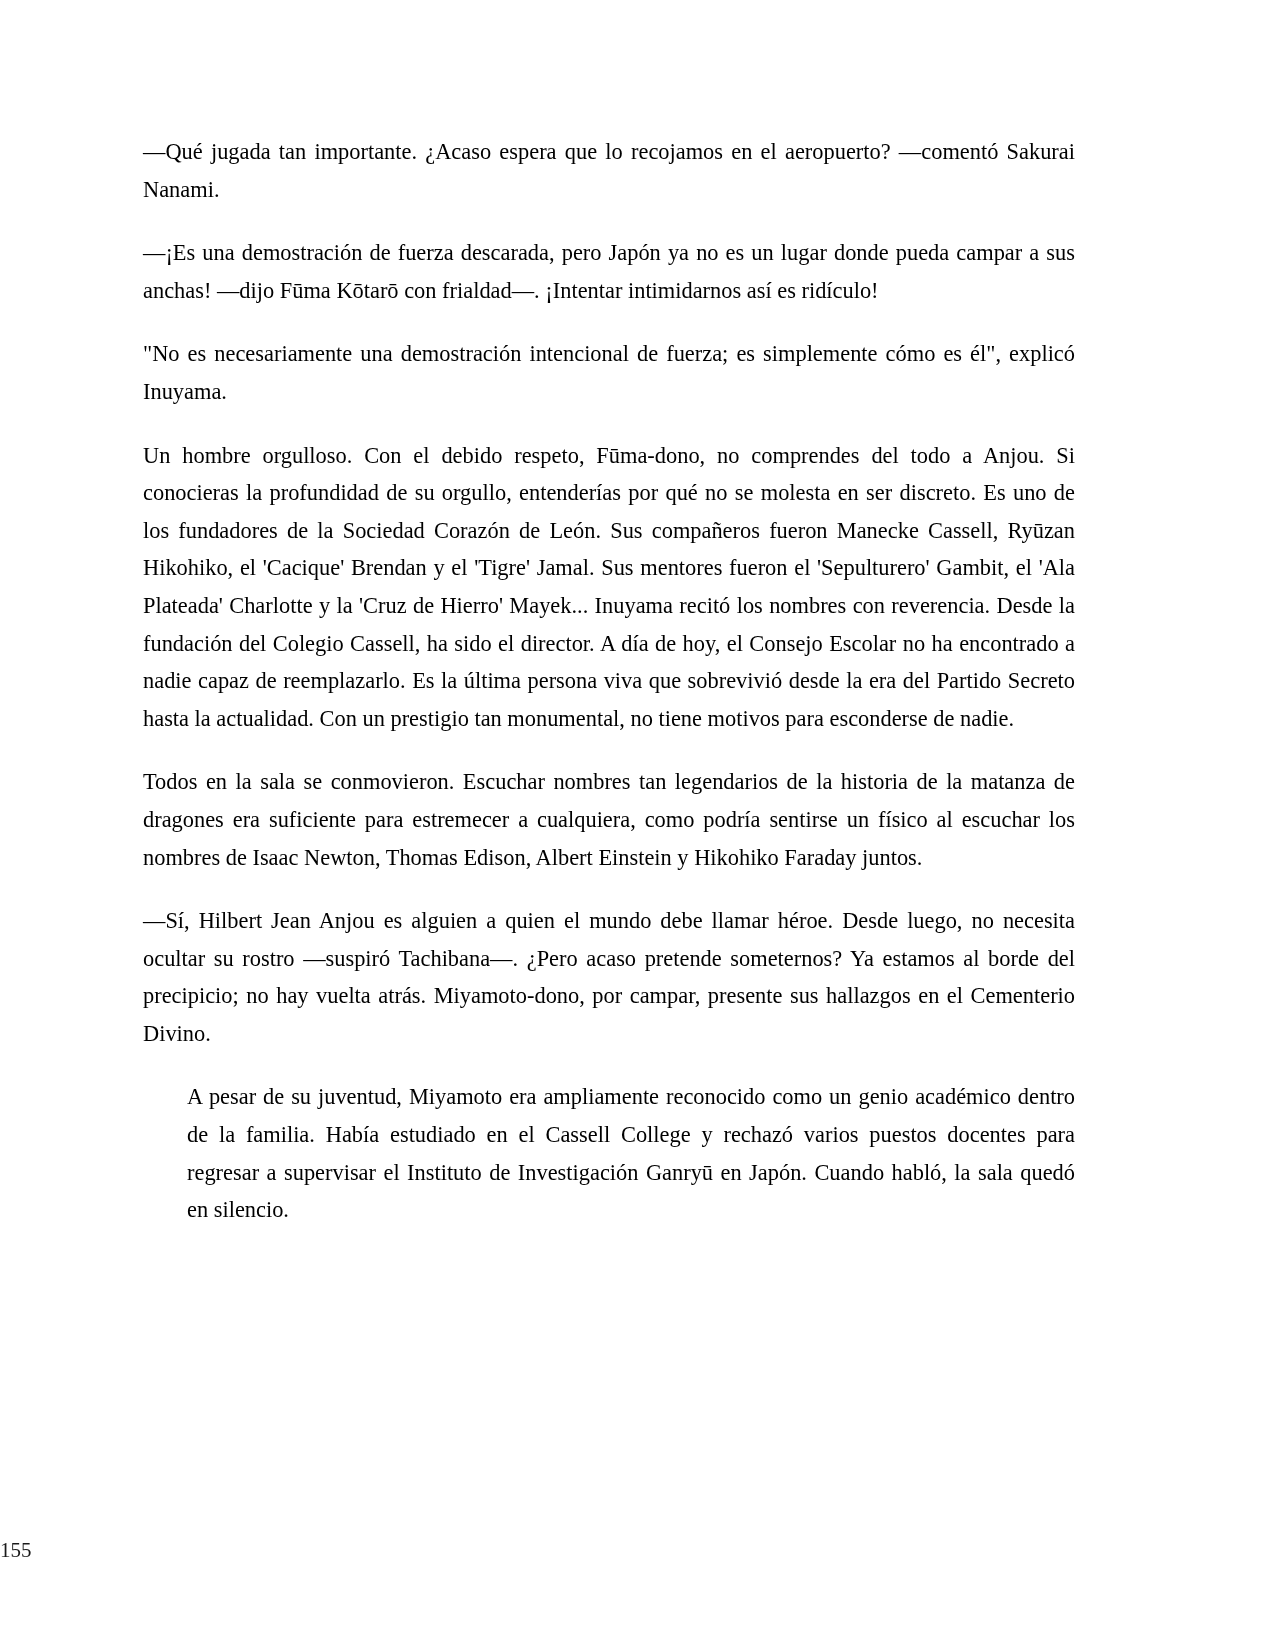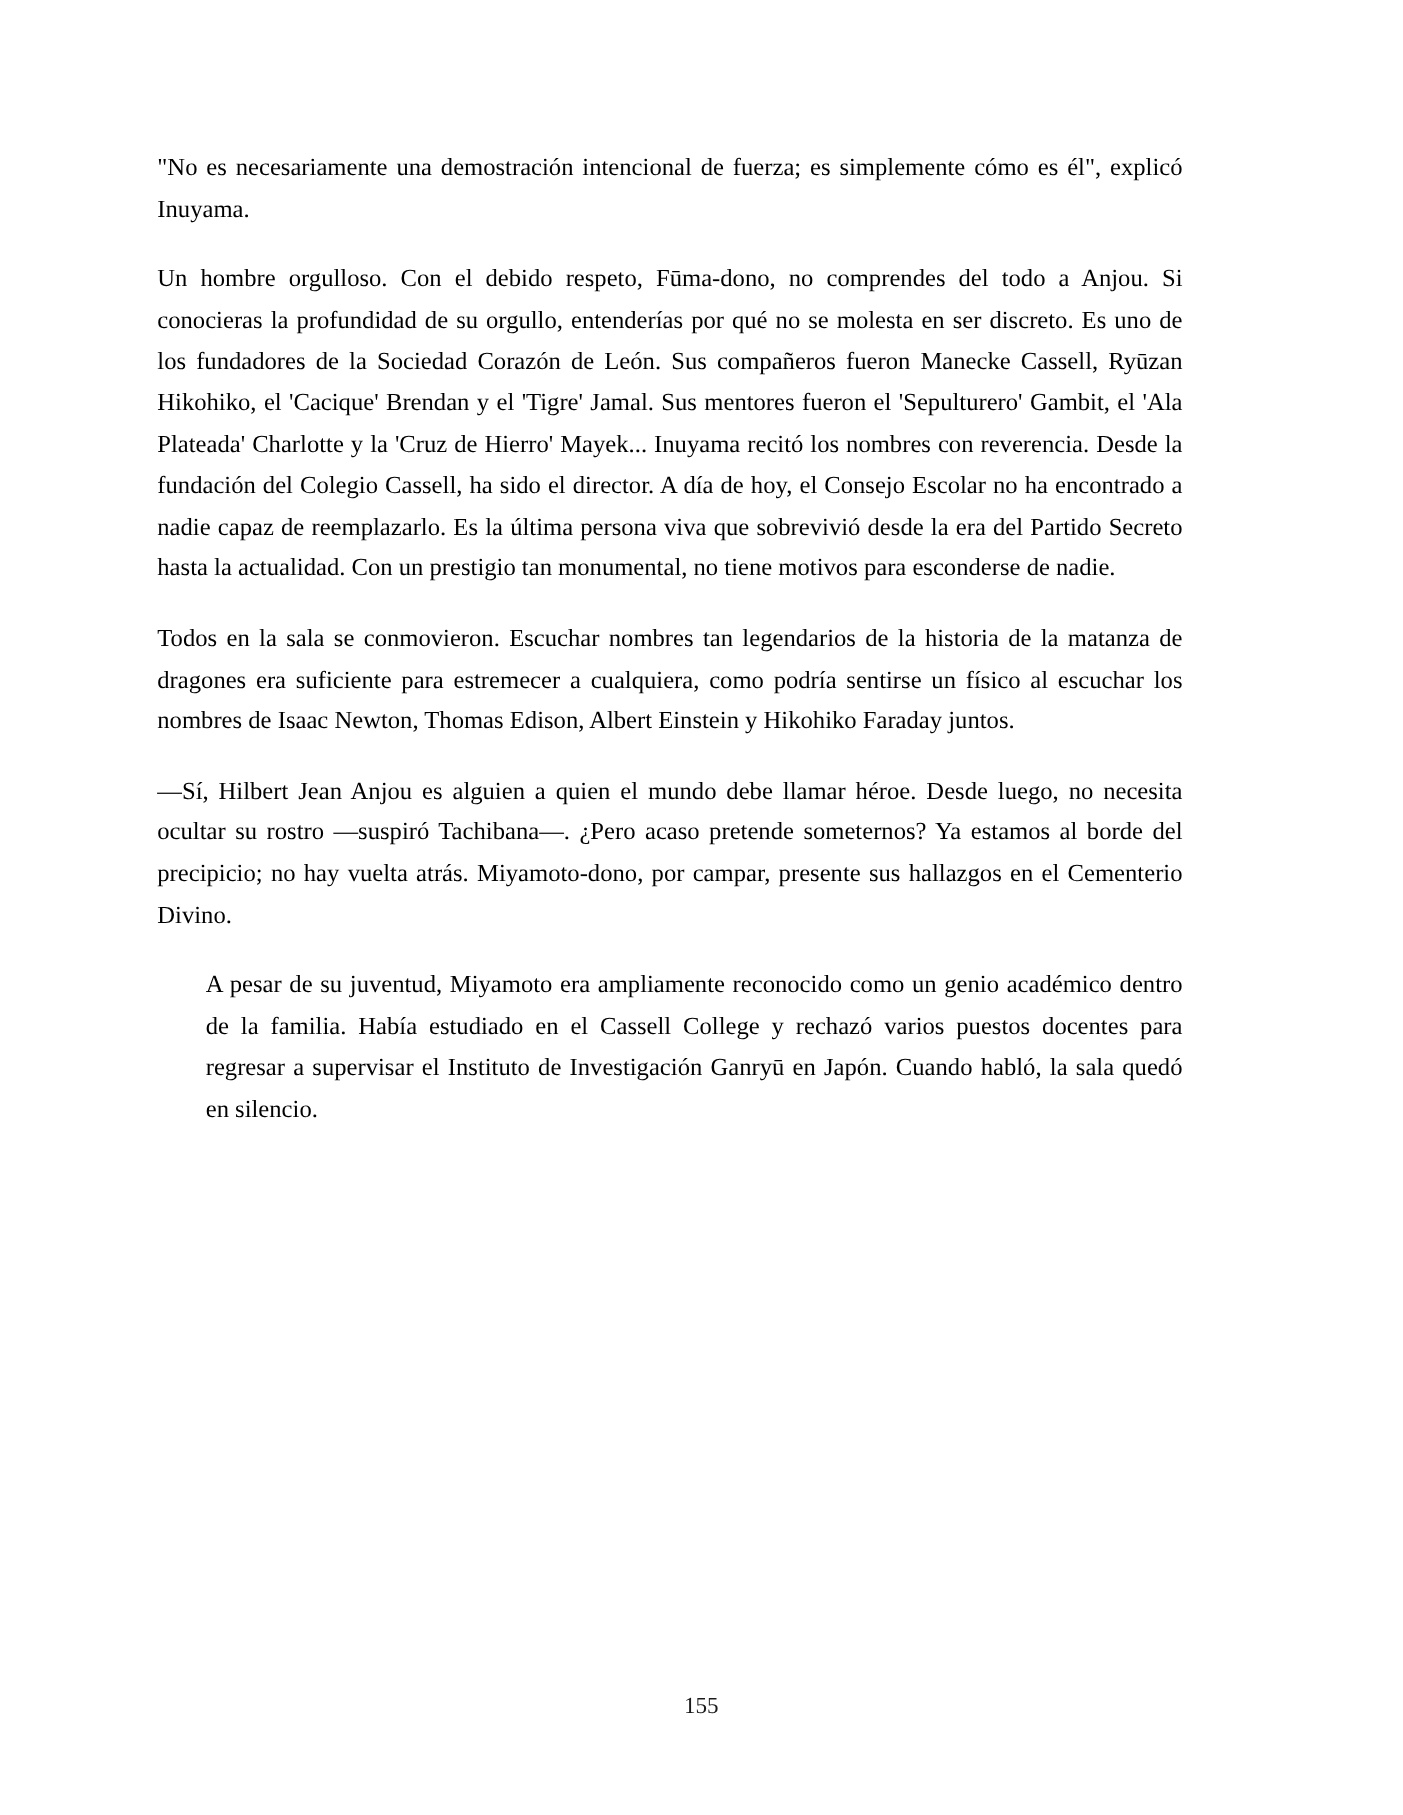--- a/index.html
+++ b/index.html
@@ -44,33 +44,35 @@
   p.para:last-child {
     margin-bottom: 0;
     margin-left: 44px;
   }
   
   .page-number {
     position: absolute;
     left: 0;
     top: 1537px;
     width: 1275px;
-    text-align: center;
+    text-align: left;
     font-size: 21px;
     line-height: 26px;
     font-family: "Liberation Serif", "DejaVu Serif", serif;
     color: #1a1a1a;
   }
 </style>
 </head>
 <body>
 
 <div class="page">
 
   <div class="text-column">
+    <p class="para">—Qué jugada tan importante. ¿Acaso espera que lo recojamos en el aeropuerto? —comentó Sakurai Nanami.</p>
+    <p class="para">—¡Es una demostración de fuerza descarada, pero Japón ya no es un lugar donde pueda campar a sus anchas! —dijo Fūma Kōtarō con frialdad—. ¡Intentar intimidarnos así es ridículo!</p>
     <p class="para">"No es necesariamente una demostración intencional de fuerza; es simplemente cómo es él", explicó Inuyama.</p>
     <p class="para">Un hombre orgulloso. Con el debido respeto, Fūma-dono, no comprendes del todo a Anjou. Si conocieras la profundidad de su orgullo, entenderías por qué no se molesta en ser discreto. Es uno de los fundadores de la Sociedad Corazón de León. Sus compañeros fueron Manecke Cassell, Ryūzan Hikohiko, el 'Cacique' Brendan y el 'Tigre' Jamal. Sus mentores fueron el 'Sepulturero' Gambit, el 'Ala Plateada' Charlotte y la 'Cruz de Hierro' Mayek... Inuyama recitó los nombres con reverencia. Desde la fundación del Colegio Cassell, ha sido el director. A día de hoy, el Consejo Escolar no ha encontrado a nadie capaz de reemplazarlo. Es la última persona viva que sobrevivió desde la era del Partido Secreto hasta la actualidad. Con un prestigio tan monumental, no tiene motivos para esconderse de nadie.</p>
     <p class="para">Todos en la sala se conmovieron. Escuchar nombres tan legendarios de la historia de la matanza de dragones era suficiente para estremecer a cualquiera, como podría sentirse un físico al escuchar los nombres de Isaac Newton, Thomas Edison, Albert Einstein y Hikohiko Faraday juntos.</p>
     <p class="para">—Sí, Hilbert Jean Anjou es alguien a quien el mundo debe llamar héroe. Desde luego, no necesita ocultar su rostro —suspiró Tachibana—. ¿Pero acaso pretende someternos? Ya estamos al borde del precipicio; no hay vuelta atrás. Miyamoto-dono, por campar, presente sus hallazgos en el Cementerio Divino.</p>
     <p class="para">A pesar de su juventud, Miyamoto era ampliamente reconocido como un genio académico dentro de la familia. Había estudiado en el Cassell College y rechazó varios puestos docentes para regresar a supervisar el Instituto de Investigación Ganryū en Japón. Cuando habló, la sala quedó en silencio.</p>
   </div>
 
   <div class="page-number">155</div>
 
 </div>

